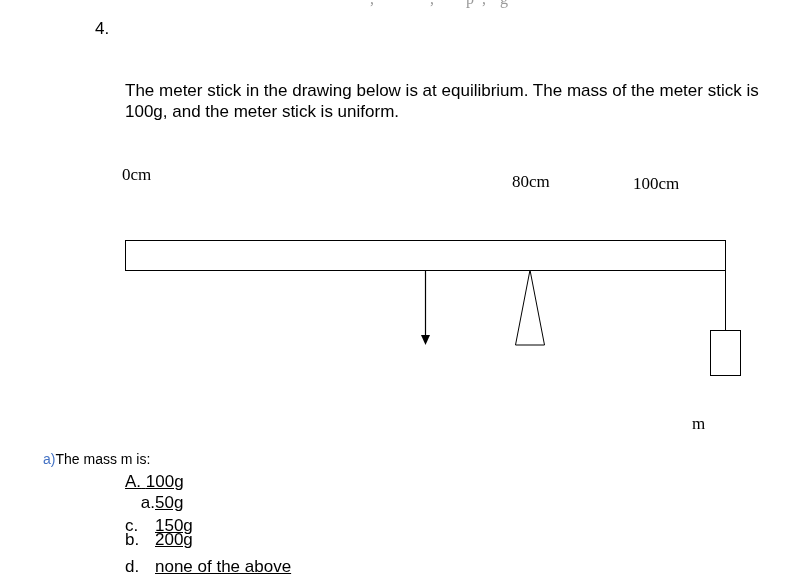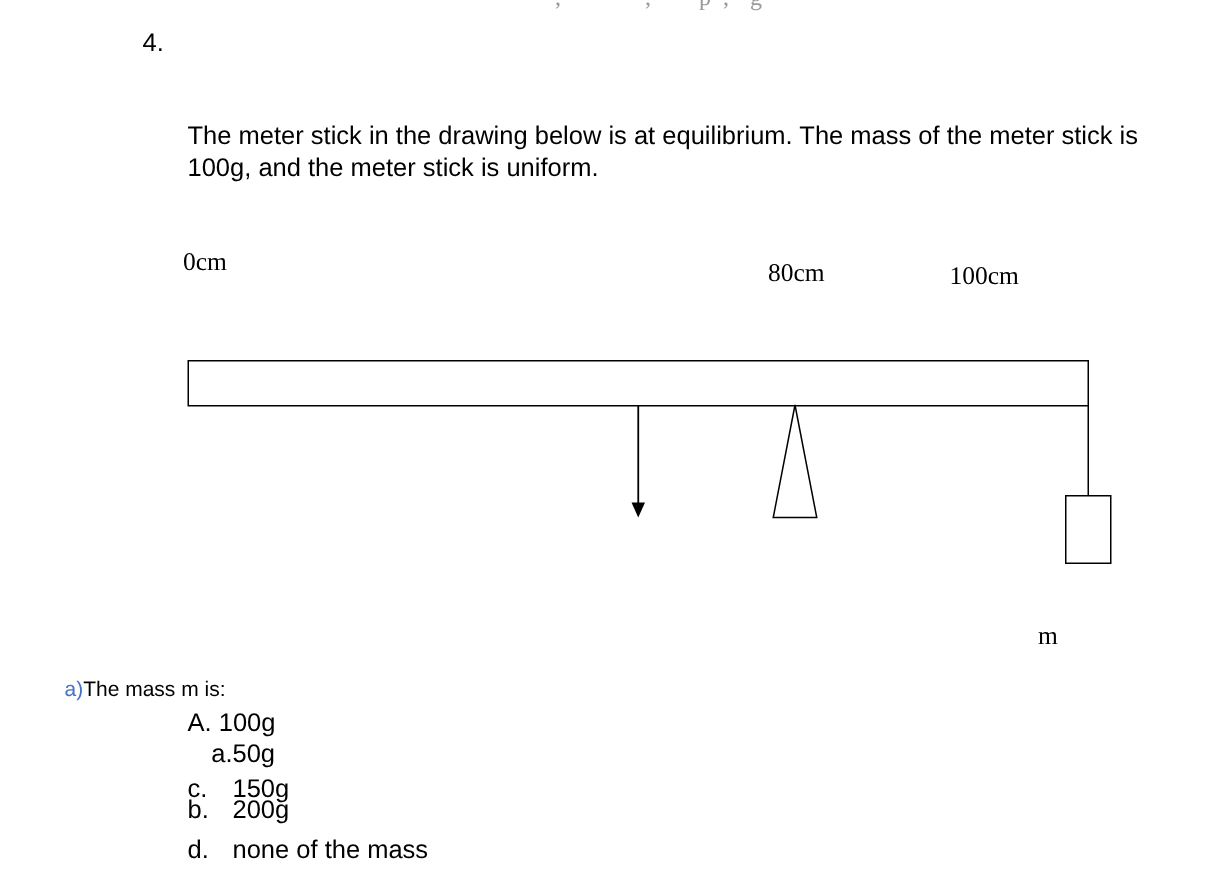--- a/index.html
+++ b/index.html
@@ -7,21 +7,21 @@
          font-family: "Liberation Sans", sans-serif; color: #000; }
   .abs { position: absolute; }
   .top-cut { left: 370px; top: -10px; font-family: "Liberation Serif", serif; font-size: 16px;
              color: #9a9a9a; letter-spacing: 2px; white-space: pre; }
   .q-num { left: 95px; top: 19px; font-size: 17px; }
   .q-text { left: 125px; top: 36px; width: 640px; font-size: 17px; line-height: 21px; margin-top: 44px; }
   .label-serif { font-family: "Liberation Serif", serif; font-size: 17px; }
   .stick { left: 125px; top: 240px; width: 599px; height: 29px; border: 1px solid #000; background: #fff; }
   .sub-q { left: 43px; top: 451px; font-size: 14px; }
   .sub-q .letter { color: #4472c4; }
-  .option { font-size: 17px; left: 125px; }
+  .option { font-size: 17px; left: 125px; text-decoration: underline; }
   .option .opt-letter { display: inline-block; width: 30px; }
   svg { position: absolute; left: 0; top: 0; }
 </style>
 </head>
 <body>
 
 <div class="abs top-cut">,         ,     p ,  g</div>
 
 <div class="abs q-num">4.</div>
 <div class="abs q-text">The meter stick in the drawing below is at equilibrium. The mass of the meter stick is 100g, and the meter stick is uniform.</div>
@@ -58,14 +58,14 @@
 <div class="abs option" style="top:493px;text-align:right;">
   <span class="opt-letter">a.</span><span>50g</span>
 </div>
 <div class="abs option" style="top:514px;margin-top:16px;">
   <span class="opt-letter">b.</span><span>200g</span>
 </div>
 <div class="abs option" style="top:516px;">
   <span class="opt-letter">c.</span><span>150g</span>
 </div>
 <div class="abs option" style="top:557px;">
-  <span class="opt-letter">d.</span><span>none of the mass</span>
+  <span class="opt-letter">d.</span><span>none of the above</span>
 </div>
 
 </body></html>

